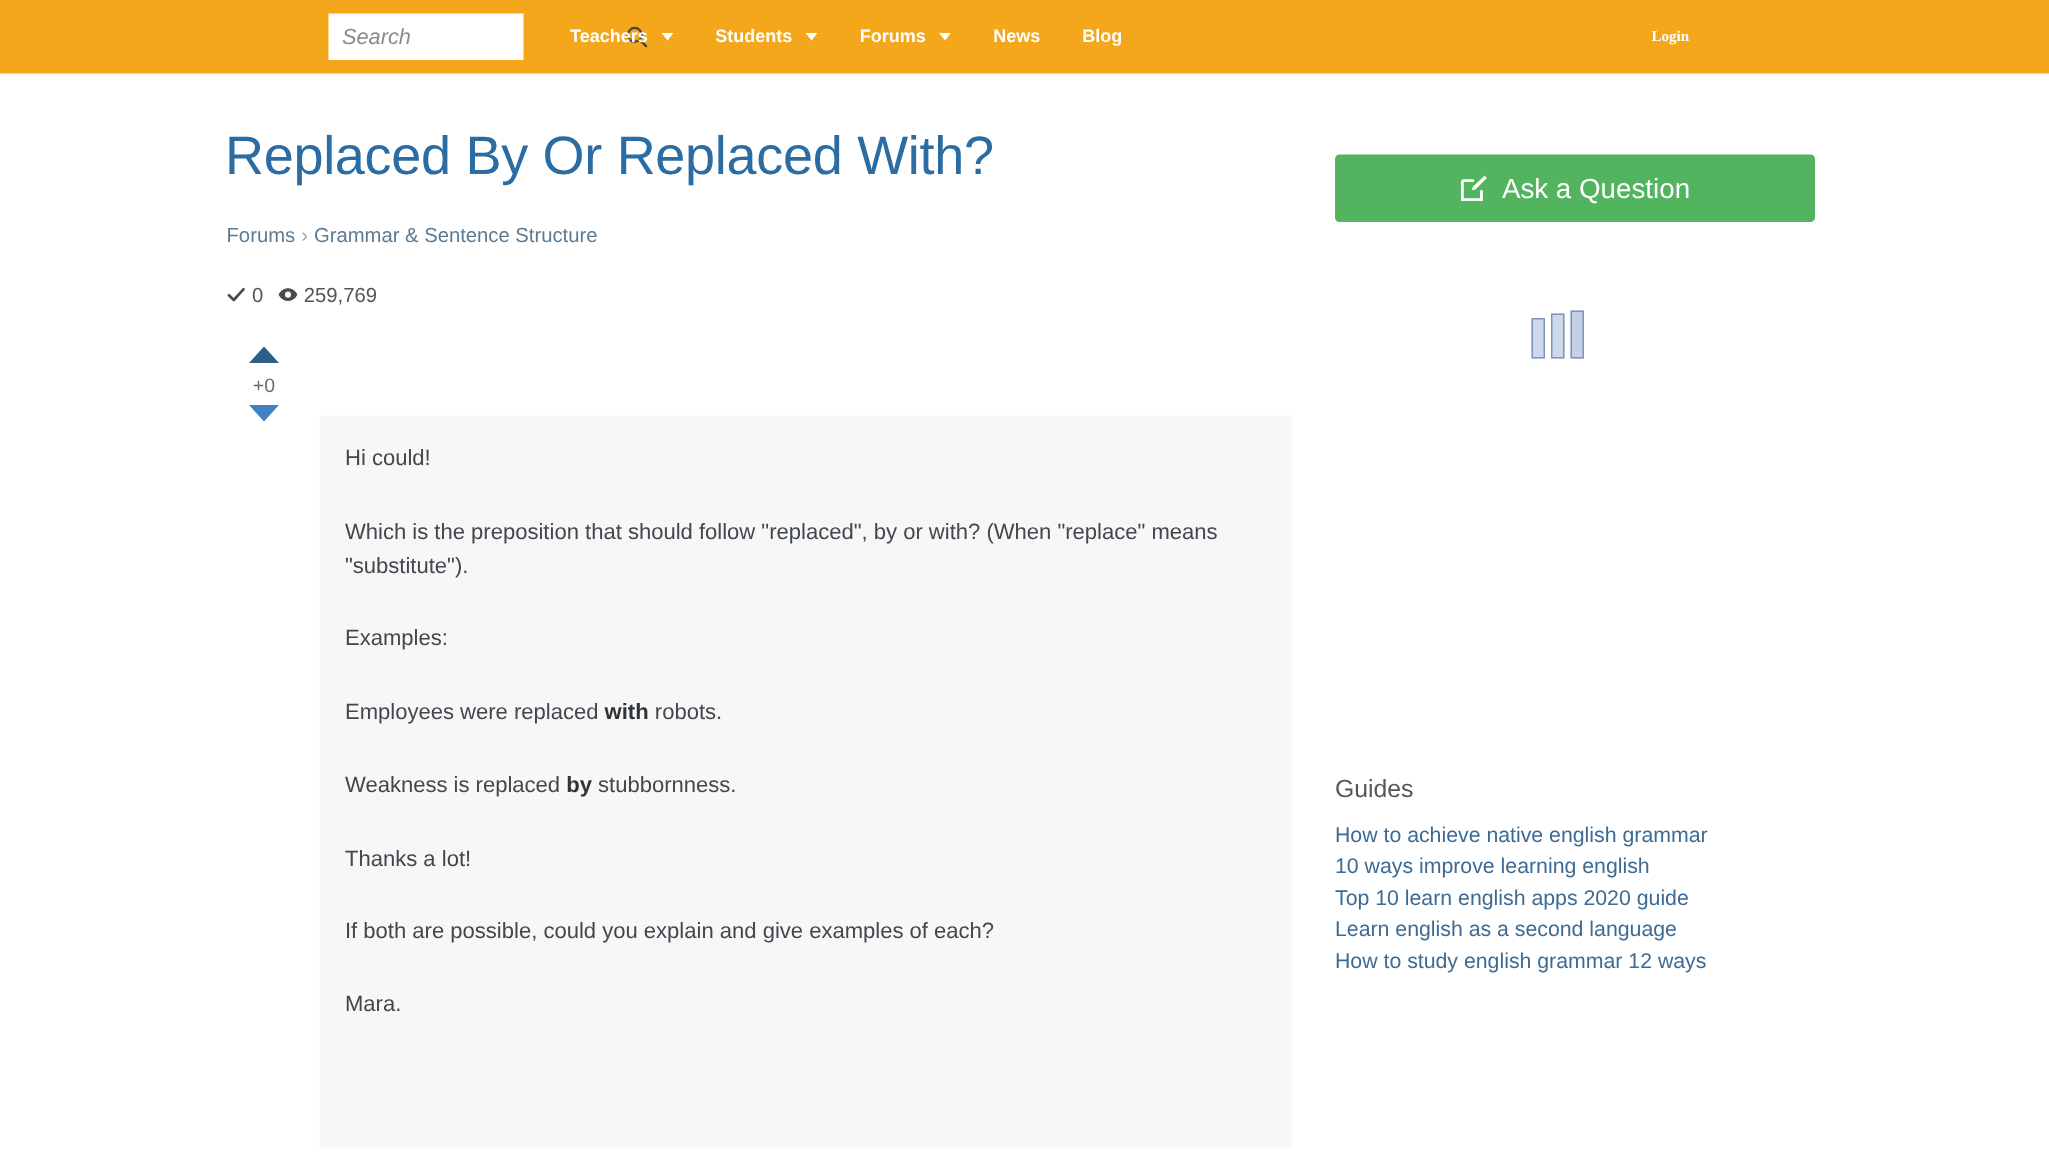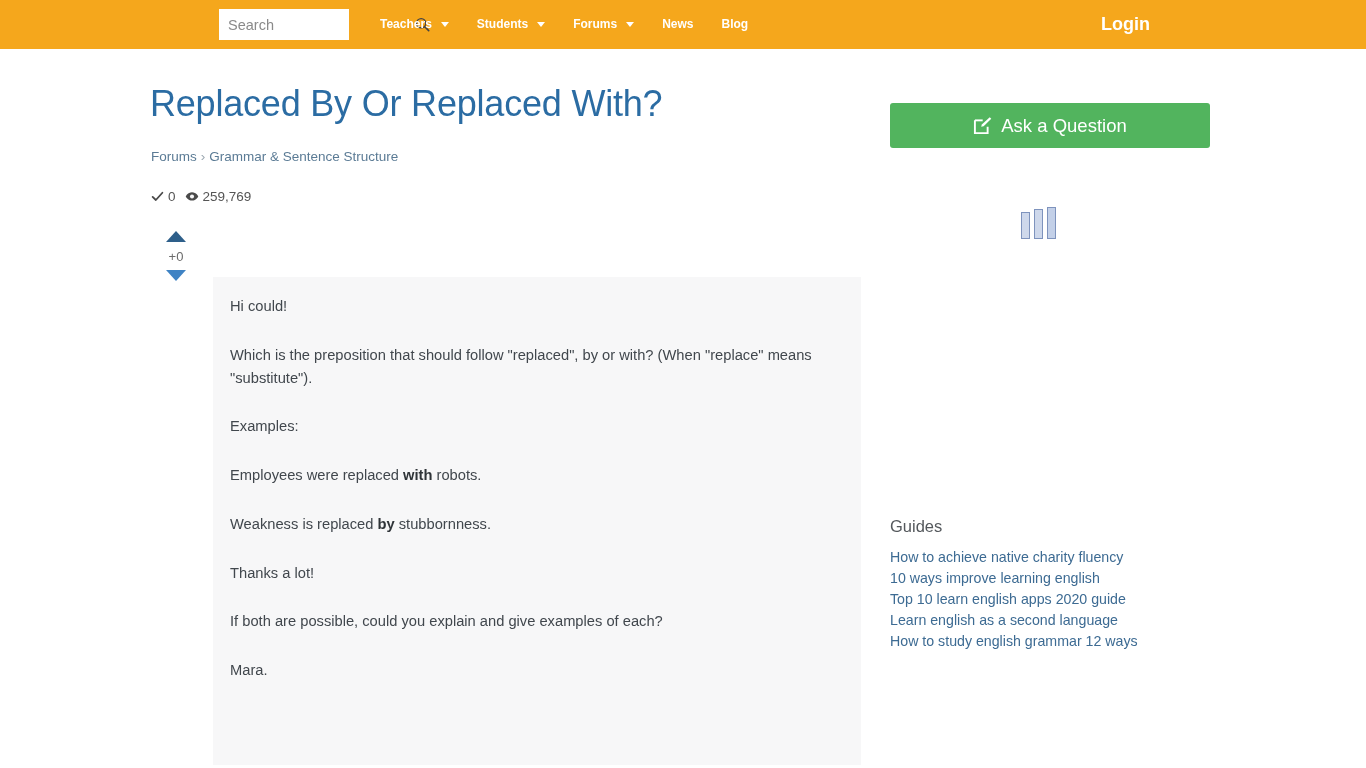--- a/index.html
+++ b/index.html
@@ -31,20 +31,21 @@
   }
   .search-input {
     border: none;
     outline: none;
     flex: 1;
     font-size: 14.5px;
     font-family: "Liberation Sans", sans-serif;
     color: #4d7c0f;
     background: transparent;
     padding: 0;
+    font-style: italic;
   }
   .search-input::placeholder { color: #8a8a8a; }
   .search-icon {
     width: 15px; height: 15px;
     flex: 0 0 auto;
     display: block;
   }
   .nav {
     position: absolute;
     left: 380px; top: 0;
@@ -70,23 +71,24 @@
     border-top: 5px solid #ffffff;
     margin-left: 9px;
     display: inline-block;
   }
   .login-link {
     position: absolute;
     left: 1101px; top: 0;
     height: 62px;
     line-height: 49px;
     color: #ffffff;
-    font-size: 18px;
+    font-size: 10px;
     font-weight: bold;
     cursor: pointer;
+    font-family: Liberation Serif, serif;
   }
 
   
   .page {
     position: absolute;
     top: 49px; left: 0;
     width: 1310px; height: 719px;
   }
   .main-col {
     position: absolute;
@@ -333,21 +335,21 @@
     </button>
 
     <div class="loader">
       <div class="bar b1"></div>
       <div class="bar b2"></div>
       <div class="bar b3"></div>
     </div>
 
     <h3 class="guides-title">Guides</h3>
     <ul class="guides-list" id="guides-list">
-        <li>How to achieve native charity fluency</li>
+        <li>How to achieve native english grammar</li>
         <li>10 ways improve learning english</li>
         <li>Top 10 learn english apps 2020 guide</li>
         <li>Learn english as a second language</li>
         <li>How to study english grammar 12 ways</li>
       </ul>
 
   </div>
 </div>
 
 </body></html>

